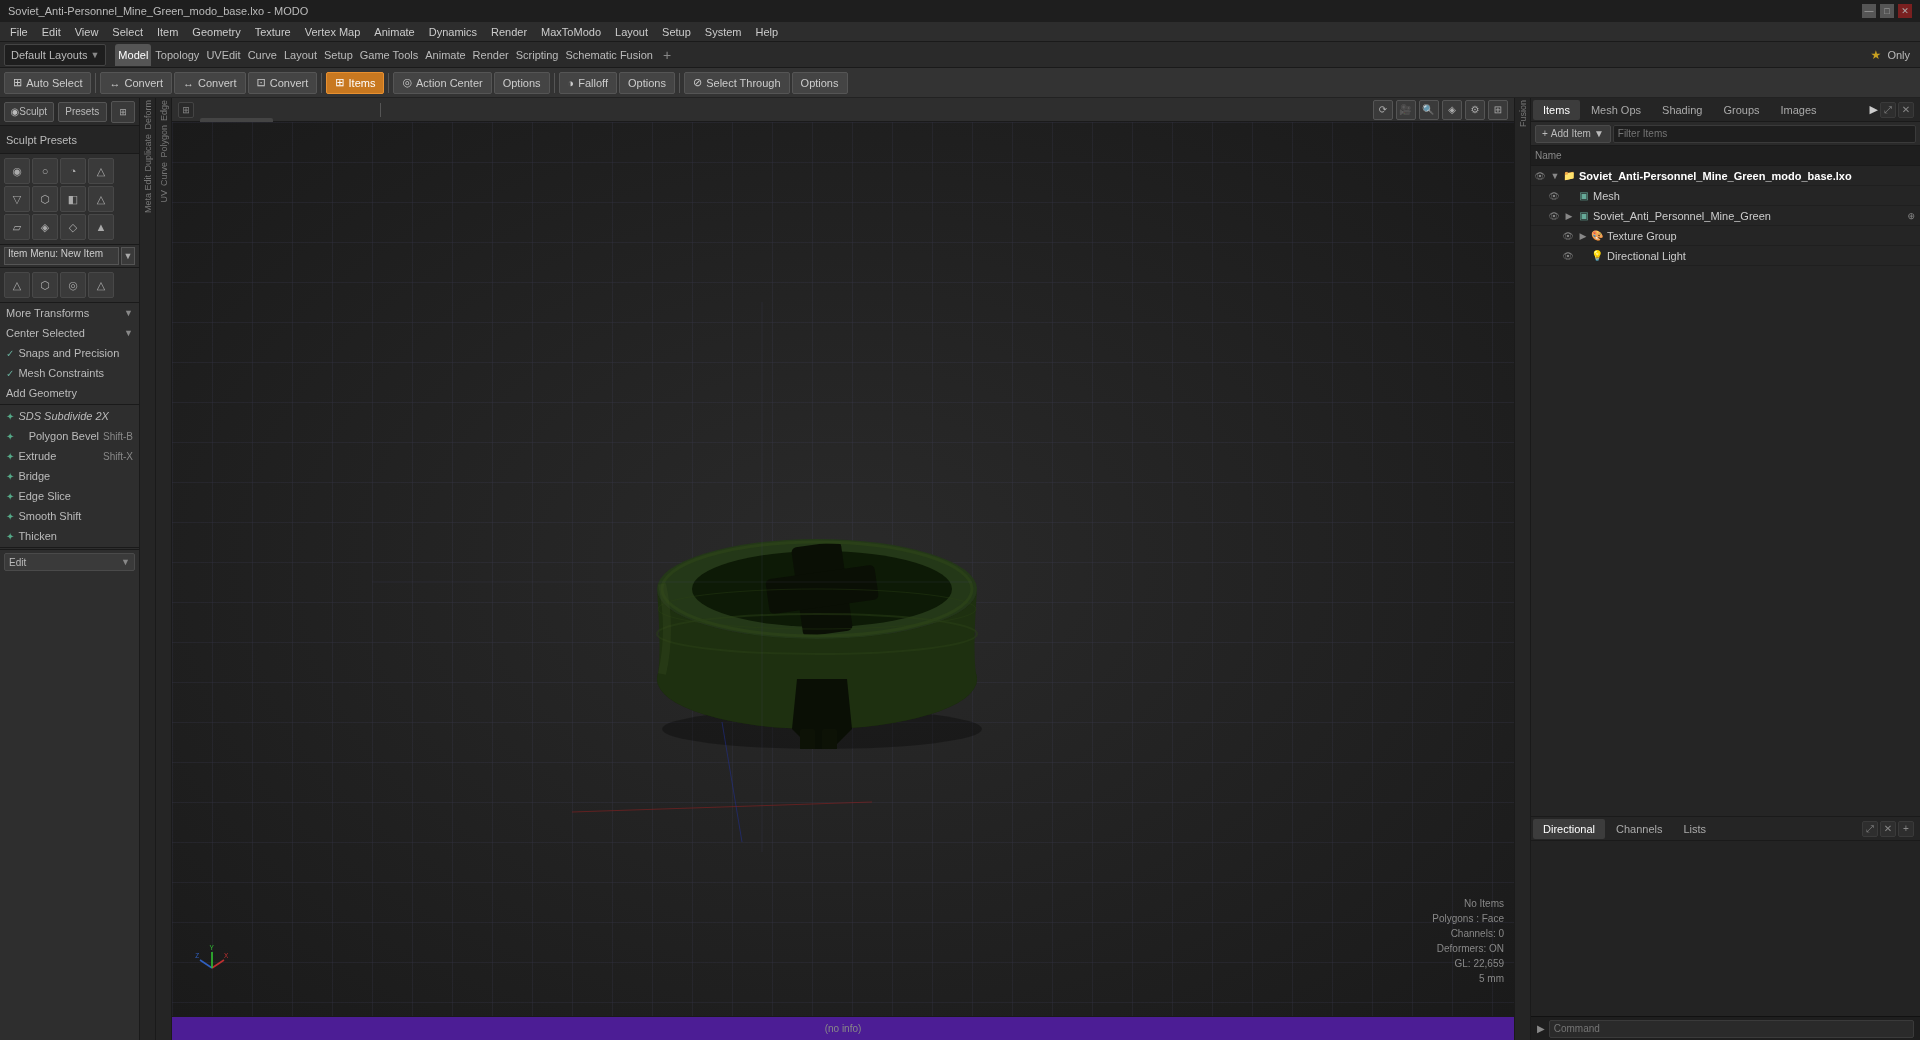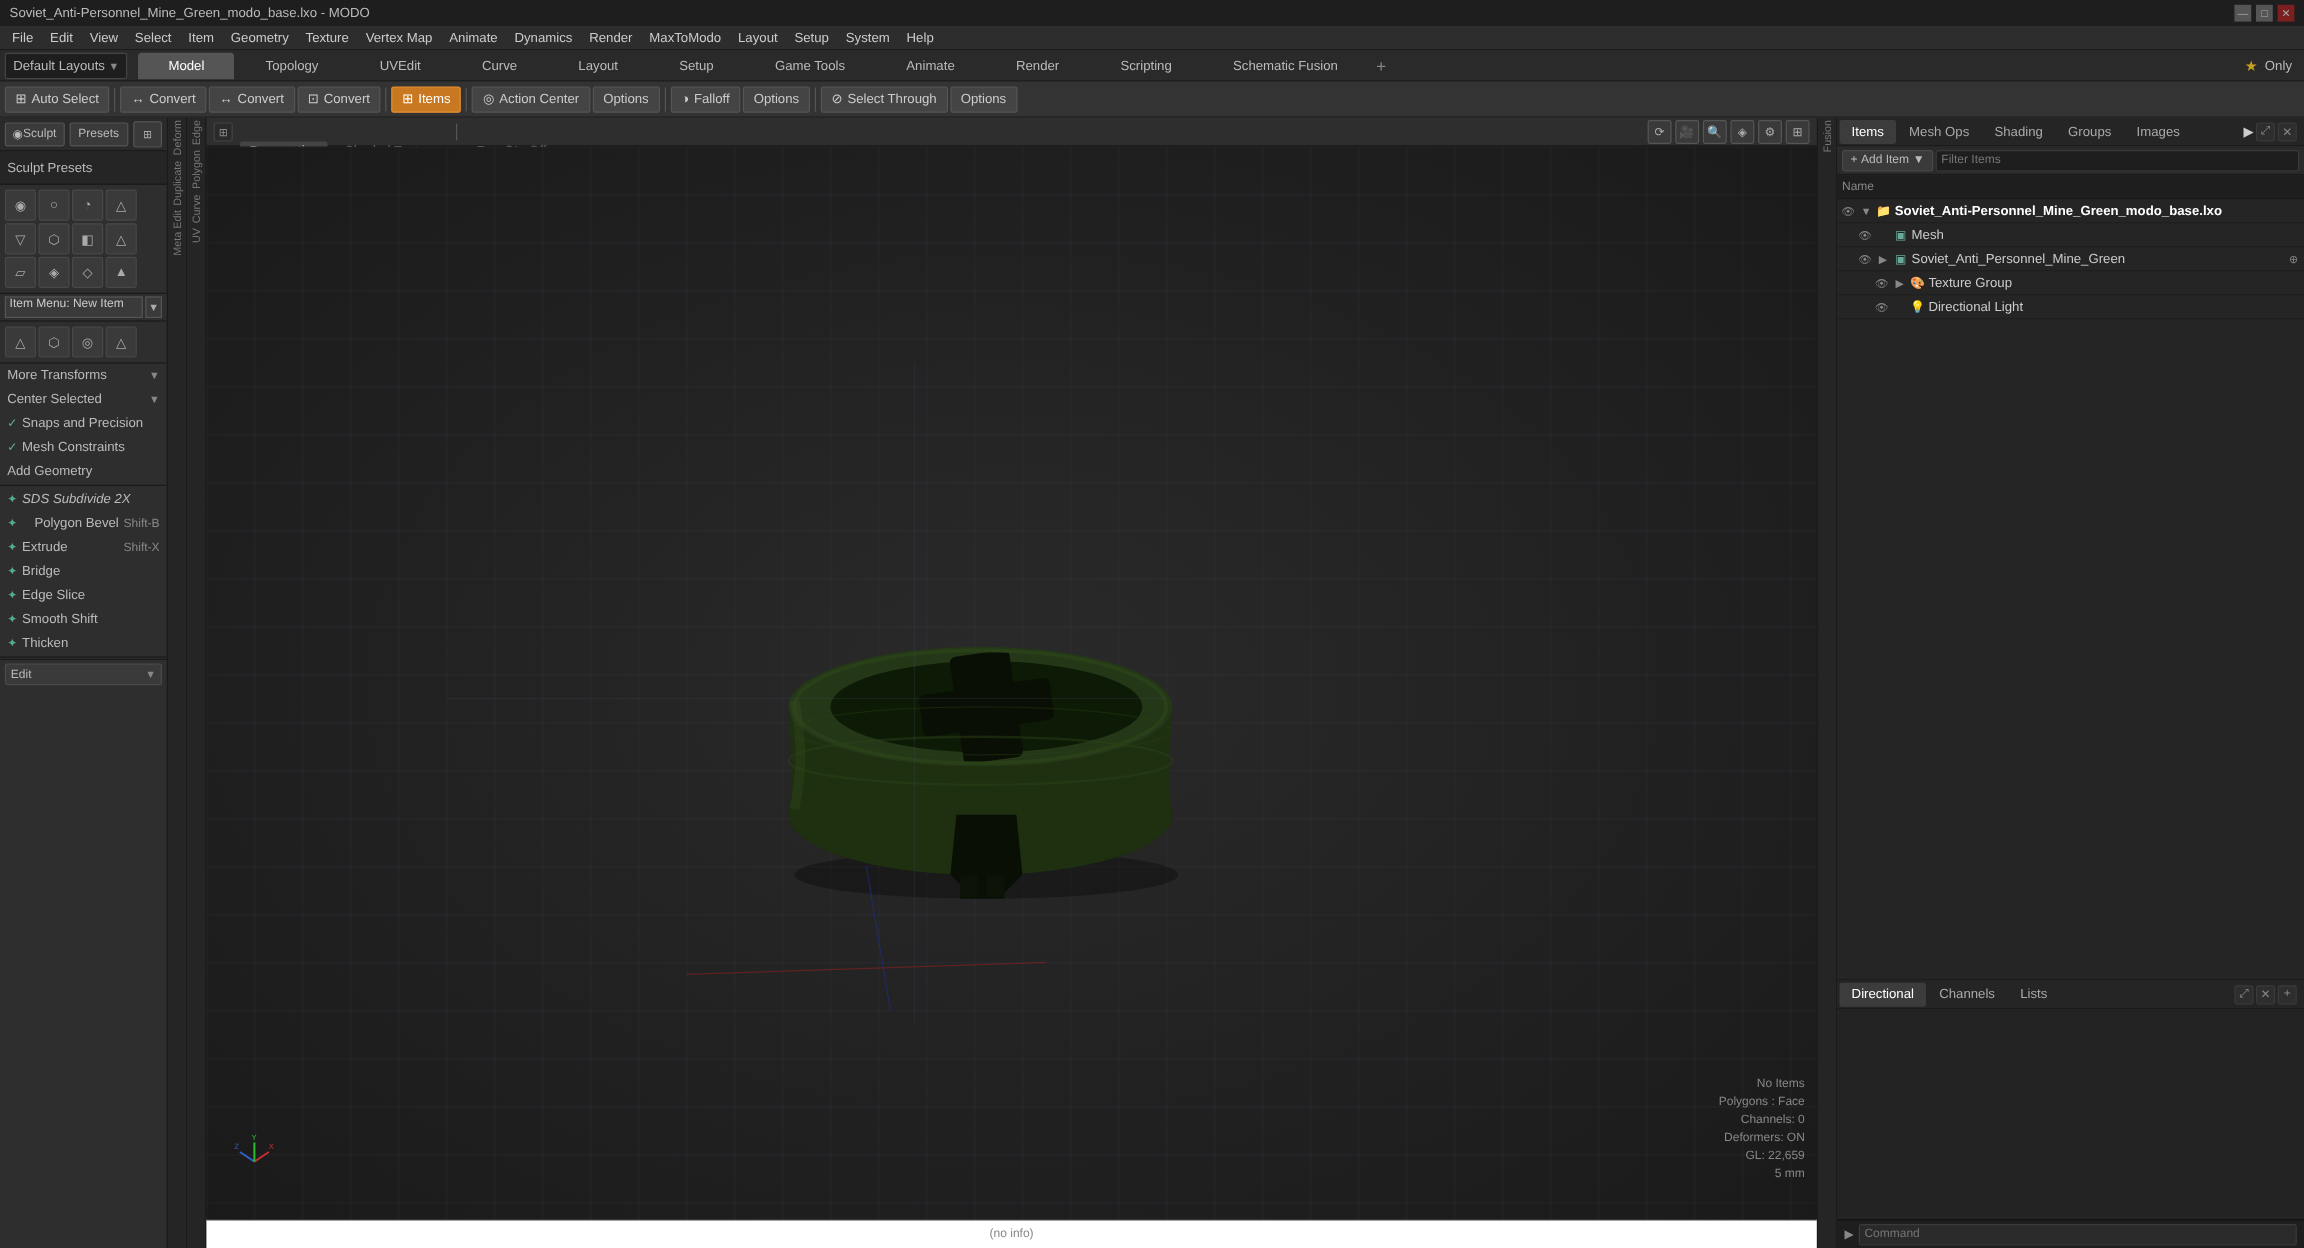--- a/index.html
+++ b/index.html
@@ -55,21 +55,21 @@
     #tabs-row {
       height: 26px;
       background: #2a2a2a;
       display: flex;
       align-items: center;
       padding: 0 4px;
       gap: 1px;
       border-bottom: 1px solid #1a1a1a;
     }
     .tab-item {
-      padding: 3px 25px;
+      padding: 3px 3px;
       cursor: pointer;
       color: #bbb;
       font-size: 11px;
       border-radius: 3px 3px 0 0;
       height: 22px;
       display: flex;
       align-items: center;
     }
     .tab-item.active { background: #555; color: #fff; }
     #tabs-row .plus-btn {
@@ -295,21 +295,21 @@
       left: 50%;
       top: 50%;
       transform: translate(-55%, -50%);
       width: 420px;
       height: 360px;
     }
 
     
     #vp-bottom {
       height: 24px;
-      background: #ffffff;
+      background: #4c1d95;
       display: flex;
       align-items: center;
       justify-content: center;
       color: #888;
       font-size: 10px;
       border-top: 1px solid #1a1a1a;
     }
 
     
     #vp-stats {

